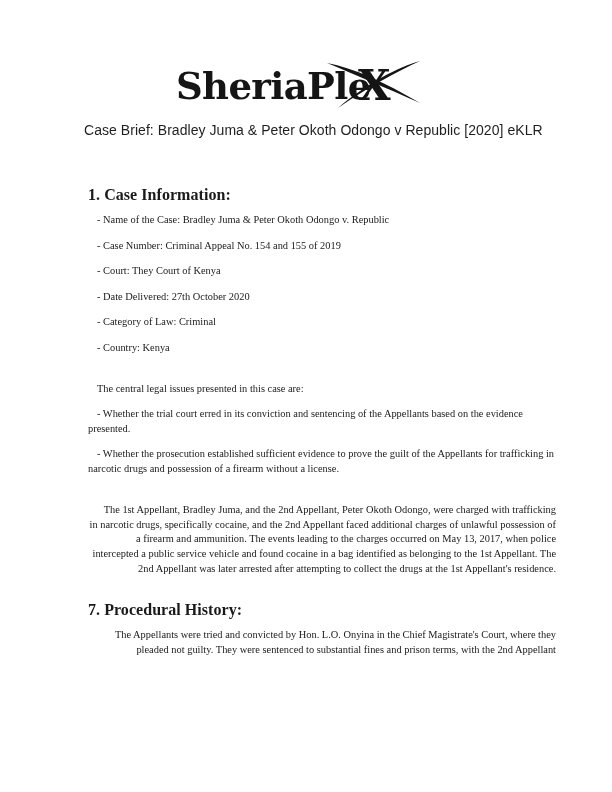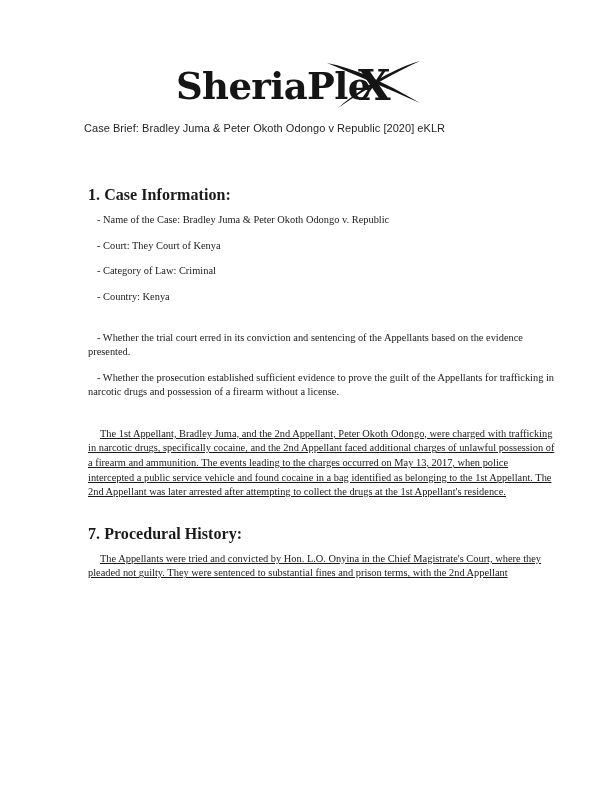--- a/index.html
+++ b/index.html
@@ -70,21 +70,21 @@
     height: 56px;
     pointer-events: none;
   }
 
   
   .subtitle {
     position: absolute;
     left: 68px;
     top: 122px;
     font-family: "Liberation Sans", "DejaVu Sans", sans-serif;
-    font-size: 11px;
+    font-size: 14px;
     color: #1f1f1f;
     letter-spacing: 0.05px;
     white-space: nowrap;
   }
 
   
   .content {
     position: absolute;
     left: 72px;
     top: 188px;
@@ -116,24 +116,23 @@
   .bullet-line:last-child { margin-bottom: 0; }
 
   .lead-line {
     margin: 0 0 11px 0;
     padding-left: 9px;
     line-height: 14.4px;
   }
 
   .para {
     margin: 0 0 11px 0;
-    text-align: left;
+    text-align: right;
     text-indent: 12px;
     line-height: 14.6px;
-    text-decoration: underline;
   }
   .para:last-child { margin-bottom: 0; }
 
   .para-hang {
     margin: 0 0 11px 0;
     text-indent: 9px;
     line-height: 14.6px;
   }
 </style>
 </head>
@@ -152,26 +151,29 @@
     </div>
   </div>
 
   <div class="subtitle">Case Brief: Bradley Juma &amp; Peter Okoth Odongo v Republic [2020] eKLR</div>
 
   <div class="content">
 
     <div class="section sec-gap-1">
       <div class="section-heading">1. Case Information:</div>
       <div class="bullet-line">- Name of the Case: Bradley Juma &amp; Peter Okoth Odongo v. Republic</div>
+      <div class="bullet-line">- Case Number: Criminal Appeal No. 154 and 155 of 2019</div>
       <div class="bullet-line">- Court: They Court of Kenya</div>
+      <div class="bullet-line">- Date Delivered: 27th October 2020</div>
       <div class="bullet-line">- Category of Law: Criminal</div>
       <div class="bullet-line">- Country: Kenya</div>
     </div>
 
     <div class="section sec-gap">
+      <div class="lead-line">The central legal issues presented in this case are:</div>
       <div class="para-hang">- Whether the trial court erred in its conviction and sentencing of the Appellants based on the evidence presented.</div>
       <div class="para-hang">- Whether the prosecution established sufficient evidence to prove the guilt of the Appellants for trafficking in narcotic drugs and possession of a firearm without a license.</div>
     </div>
 
     <div class="section sec-gap">
       <div class="para">The 1st Appellant, Bradley Juma, and the 2nd Appellant, Peter Okoth Odongo, were charged with trafficking in narcotic drugs, specifically cocaine, and the 2nd Appellant faced additional charges of unlawful possession of a firearm and ammunition. The events leading to the charges occurred on May 13, 2017, when police intercepted a public service vehicle and found cocaine in a bag identified as belonging to the 1st Appellant. The 2nd Appellant was later arrested after attempting to collect the drugs at the 1st Appellant's residence.</div>
     </div>
 
     <div class="section sec-gap">
       <div class="section-heading">7. Procedural History:</div>

